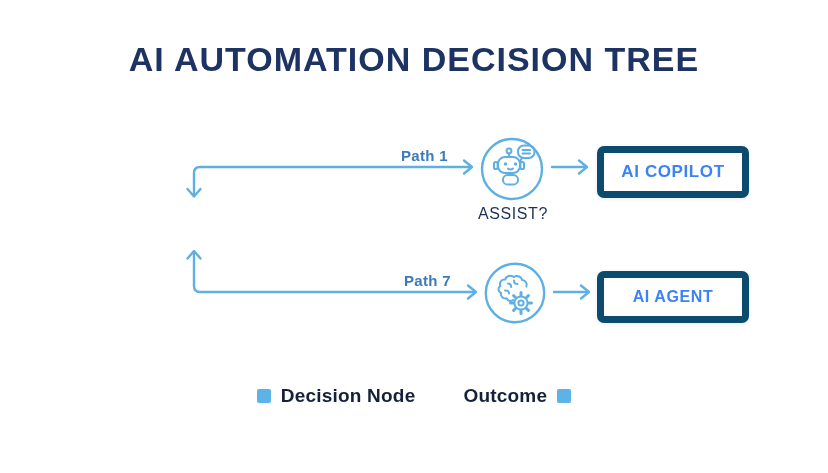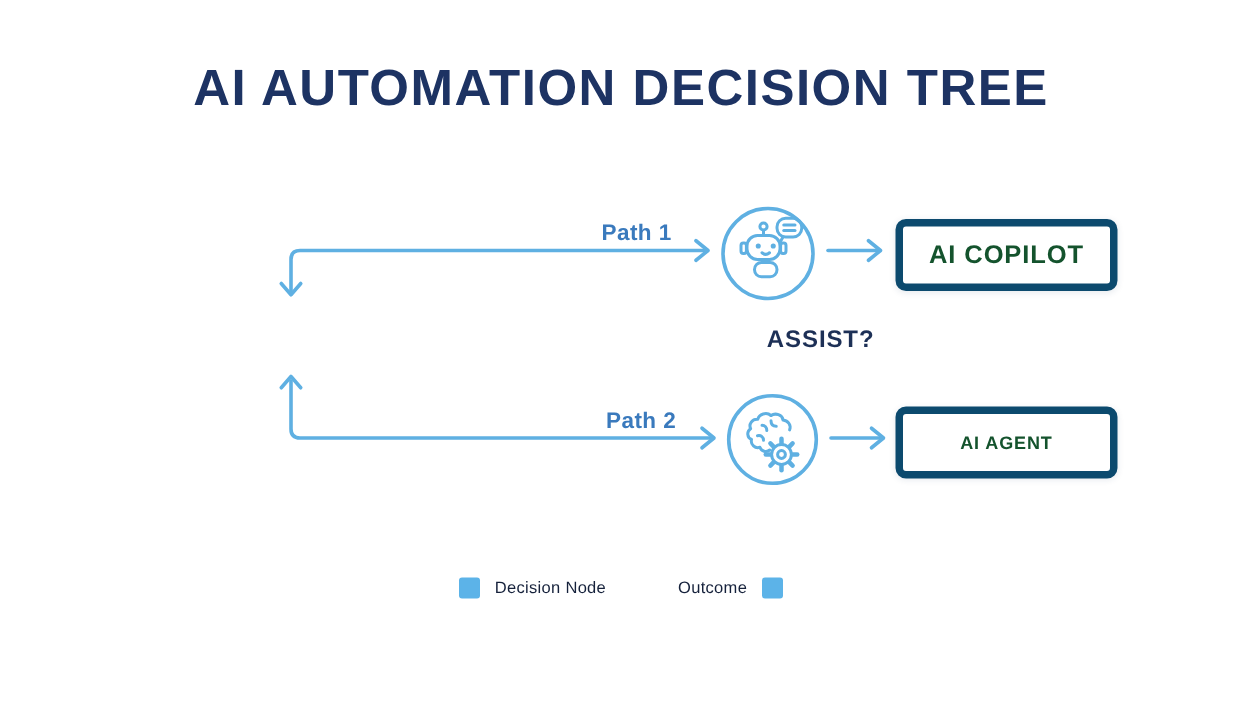--- a/index.html
+++ b/index.html
@@ -7,49 +7,49 @@
     position:relative;width:828px;height:473px;background:#ffffff;overflow:hidden;
     font-family:"Liberation Sans","DejaVu Sans",sans-serif;
     padding-left:19px;
   }
   .title{
     position:absolute;top:40px;left:0;width:828px;text-align:center;
     font-size:34px;font-weight:800;letter-spacing:1px;color:#1d3363;margin:0;
   }
   .connector-svg{position:absolute;left:0;top:0;width:828px;height:473px;}
   .node-box{
-    position:absolute;background:#ffffff;border:5px solid #0c4a6e;border-radius:7px;
+    position:absolute;background:#ffffff;border:7px solid #0c4a6e;border-radius:7px;
     display:flex;align-items:center;justify-content:center;
     box-shadow:0 1px 4px rgba(30,60,100,0.10);
-    font-weight:700;color:#14532d;letter-spacing:0.6px;
+    font-weight:700;color:#3b82f6;letter-spacing:0.6px;
   }
   .box-root{left:99px;top:203px;width:167px;height:40px;font-size:17px;}
   .box-copilot{left:597px;top:146px;width:138px;height:38px;font-size:17px;}
-  .box-agent{left:597px;top:271px;width:138px;height:38px;font-size:12px;}
+  .box-agent{left:597px;top:271px;width:138px;height:38px;font-size:16px;}
   .decision-icon{position:absolute;}
   .icon-assist{left:479px;top:136px;width:66px;height:66px;}
   .icon-act{left:483px;top:261px;width:64px;height:64px;}
   .decision-label{
-    position:absolute;width:140px;text-align:right;font-weight:700;
-    font-size:16px;color:#1d3056;letter-spacing:0.6px;margin-top:13px;
+    position:absolute;width:140px;text-align:center;font-weight:400;
+    font-size:16px;color:#1d3056;letter-spacing:0.6px;
   }
   .label-assist{left:443px;top:205px;}
   .label-act{left:445px;top:330px;}
   .path-label{
     position:absolute;width:62px;text-align:left;font-weight:700;
     font-size:15px;color:#3a7abd;letter-spacing:0.3px;
   }
   .label-path1{left:401px;top:147px;}
   .label-path2{left:404px;top:272px;}
   .legend{
     position:absolute;left:0;top:385px;width:828px;
     display:flex;justify-content:center;align-items:center;
   }
   .legend-square{width:14px;height:14px;background:#5cb3e8;border-radius:2px;flex:0 0 auto;}
-  .legend-label{font-weight:400;font-size:11px;color:#15213b;letter-spacing:0.2px;}
+  .legend-label{font-weight:700;font-size:19px;color:#15213b;letter-spacing:0.2px;}
   .legend-square.first{margin-right:10px;}
   .legend-label.second{margin-left:48px;margin-right:10px;}
 </style>
 </head>
 <body>
 
 <div class="canvas">
 
   <h1 class="title">AI AUTOMATION DECISION TREE</h1>
 
@@ -117,21 +117,21 @@
       <path d="M 38 49.5 L 38 52.5"></path>
       <path d="M 32.7 47.3 L 30.6 49.4"></path>
       <path d="M 30.5 42 L 27.5 42"></path>
       <path d="M 32.7 36.7 L 30.6 34.6"></path>
       <path d="M 38 34.5 L 38 31.5"></path>
       <path d="M 43.3 36.7 L 45.4 34.6"></path>
     </g>
   </svg>
 
   <div class="path-label label-path1">Path 1</div>
-  <div class="path-label label-path2">Path 2</div>
+  <div class="path-label label-path2">Path 7</div>
 
   <div class="node-box box-copilot">
     <span>AI COPILOT</span>
   </div>
   <div class="node-box box-agent">
     <span>AI AGENT</span>
   </div>
 
   <div class="legend">
     <span class="legend-square first"></span>

